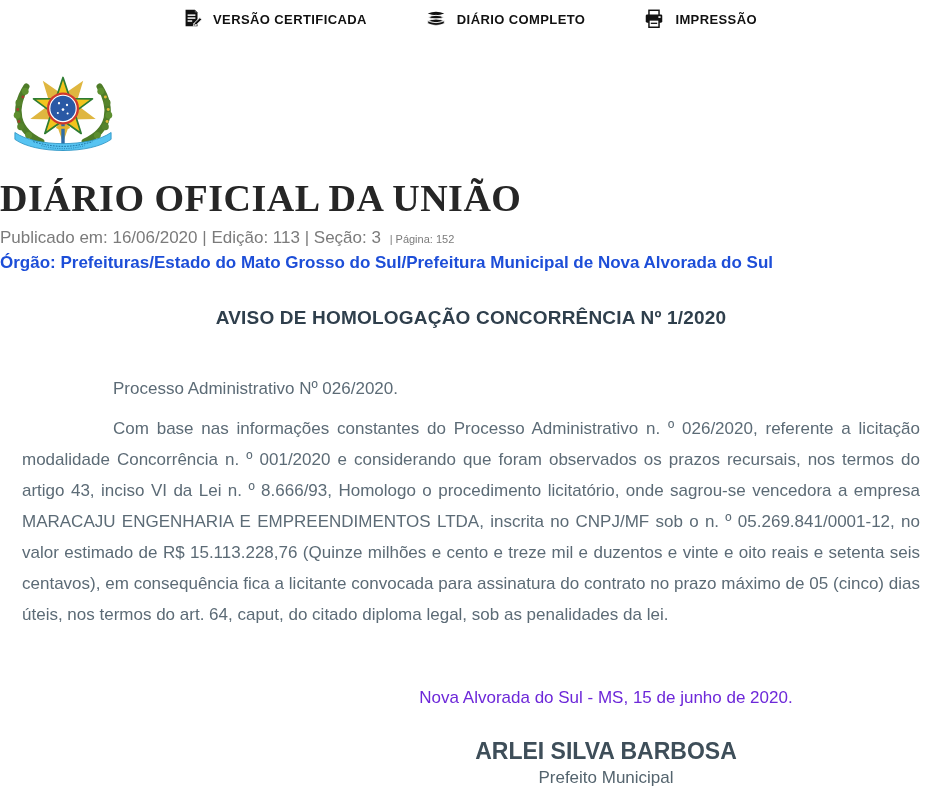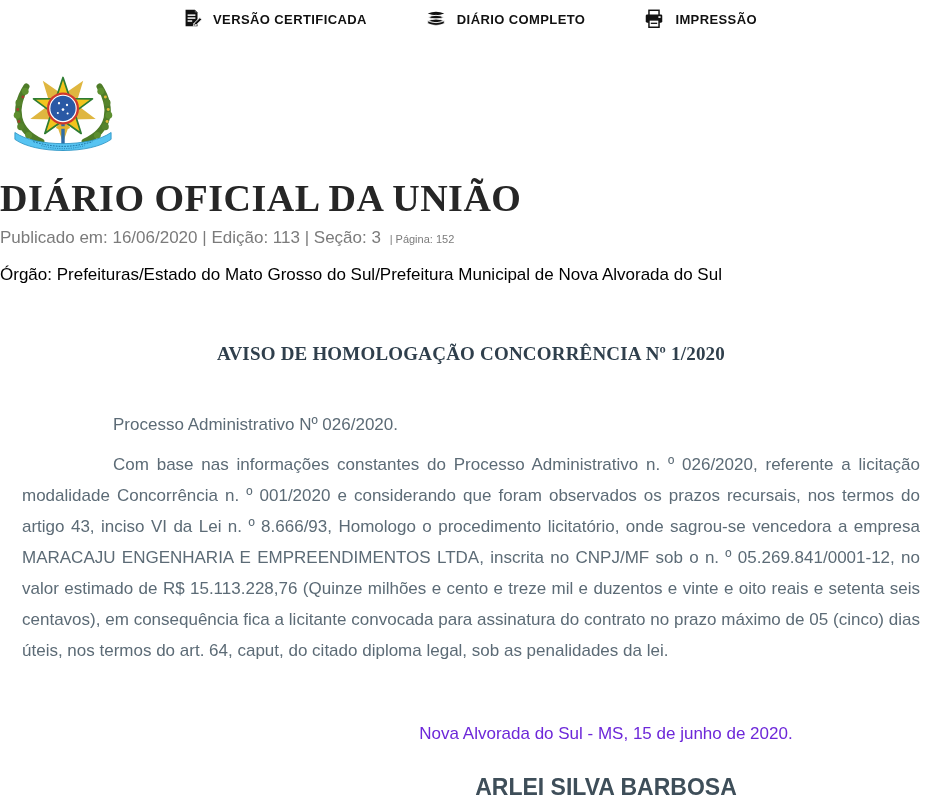--- a/index.html
+++ b/index.html
@@ -52,38 +52,37 @@
     margin-top: 8px;
     font-size: 17px;
     color: #7b7b7b;
   }
   .meta-page {
     font-size: 11px;
     color: #7b7b7b;
     margin-left: 4px;
   }
   .organ-line {
-    margin-top: 17px;
-    font-size: 17px;
-    font-weight: 400;
-    color: #000000;
+    margin-top: 5px;
+    font-size: 17px;
+    font-weight: 700;
+    color: #1d4ed8;
   }
 
   
   .article {
     padding: 0 18px 24px 22px;
   }
   .article-heading {
-    margin-top: 58px;
+    margin-top: 34px;
     text-align: center;
     font-size: 19px;
     font-weight: 700;
     color: #2f3f4c;
     letter-spacing: 0.2px;
-    font-family: Liberation Serif, serif;
   }
   .article p {
     font-size: 17px;
     line-height: 31px;
     text-align: justify;
     text-indent: 91px;
     color: #5c6b76;
   }
   .para-first { margin-top: 44px; }
   .para-main  { margin-top: 9px; }

